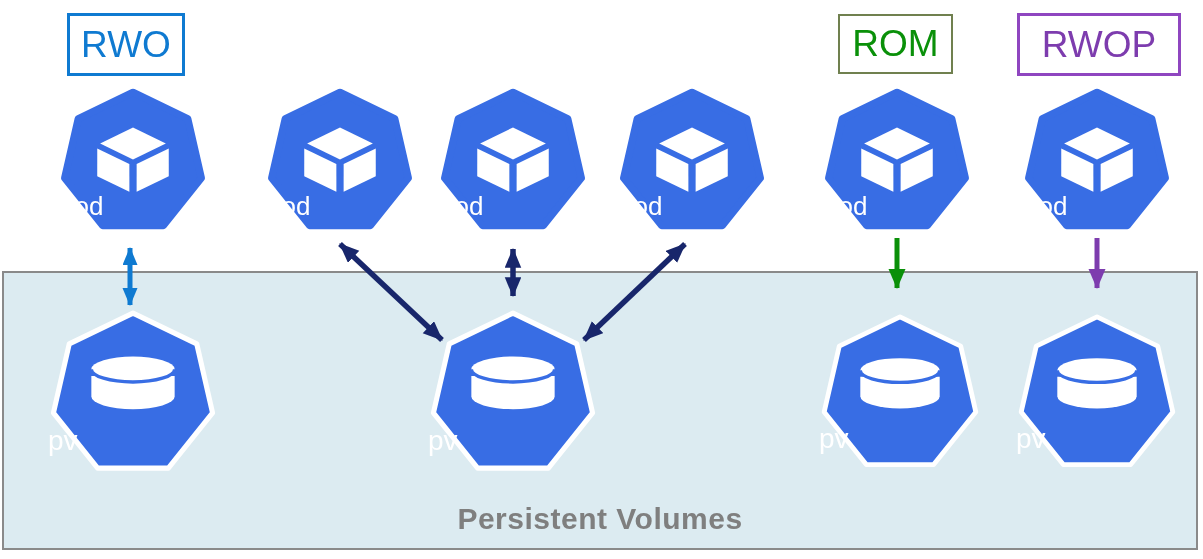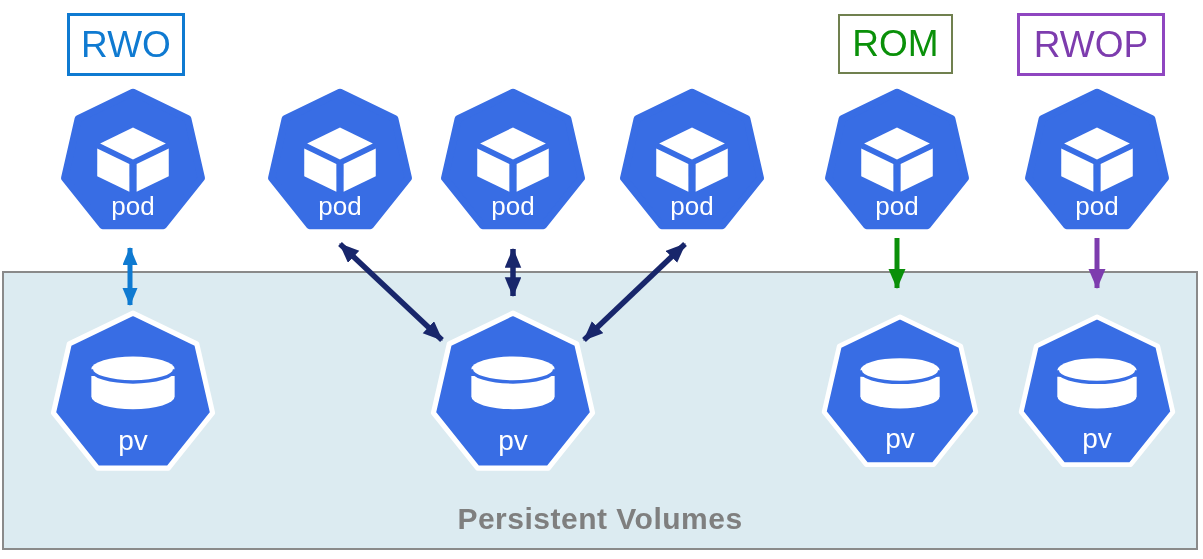--- a/index.html
+++ b/index.html
@@ -30,26 +30,26 @@
     display:flex;align-items:center;justify-content:center;
     box-sizing:border-box;
     background:#ffffff;
     font-size:37px;font-weight:normal;
     z-index:3;
   }
   .mode-rwo {left:67px;  width:118px; border:3px solid var(--rwo);         color:var(--rwo);}
   .mode-rwm {left:452px; width:118px; border:3px solid var(--rwm);         color:var(--rwm);}
   .mode-rom {left:838px; width:115px; height:60px; top:14px;
              border:2px solid var(--rom-border);  color:var(--rom-text);}
-  .mode-rwop{left:1017px;width:148px; border:3px solid var(--rwop-border); color:var(--rwop-text);}
+  .mode-rwop{left:1017px;width:164px; border:3px solid var(--rwop-border); color:var(--rwop-text);}
   
   .node{position:absolute;z-index:4;}
   .node svg{display:block;width:100%;height:100%;}
   .node .node-label{
-    position:absolute;left:0;right:0;text-align:center;
+    position:absolute;left:0;right:0;
     color:#ffffff;line-height:1;
   }
   .pod{width:146px;height:146px;top:88px;}
   .pod .node-label{top:72%;font-size:26px;}
   .pod-1{left:60px;}  .pod-2{left:267px;} .pod-3{left:440px;}
   .pod-4{left:619px;} .pod-5{left:824px;} .pod-6{left:1024px;}
   .pv{width:170px;height:170px;top:308px;}
   .pv .node-label{top:70%;font-size:28px;}
   .pv-1{left:48px;} .pv-2{left:428px;}
   .pv-3{left:819px;width:162px;height:162px;top:312px;}

